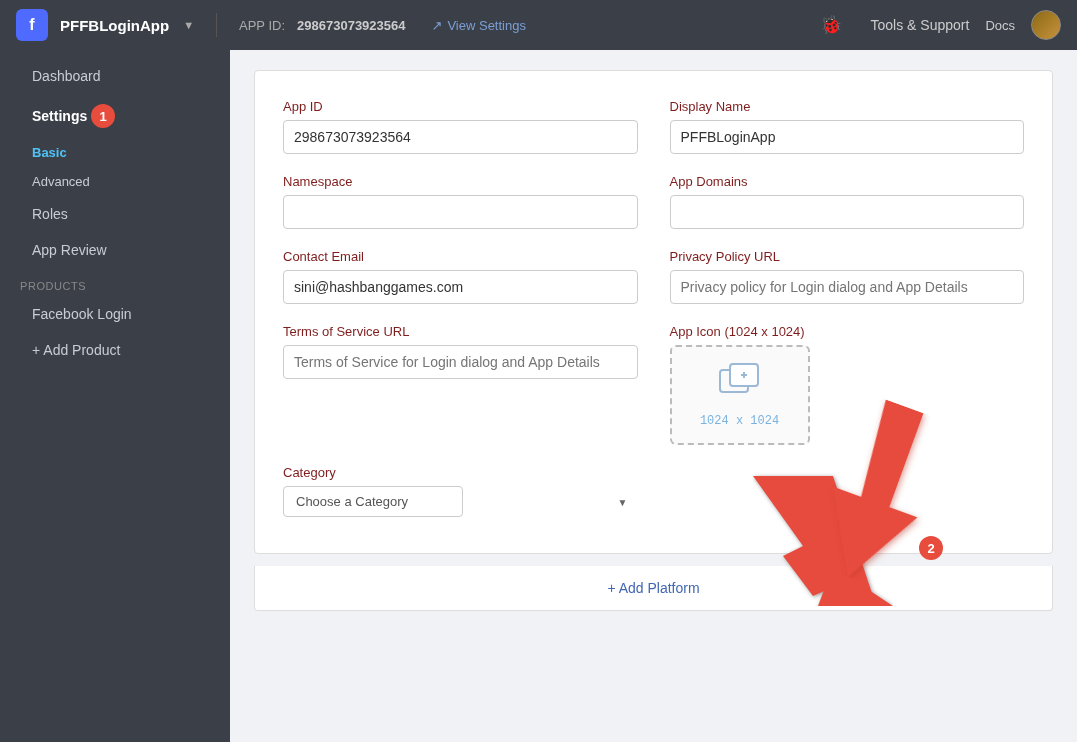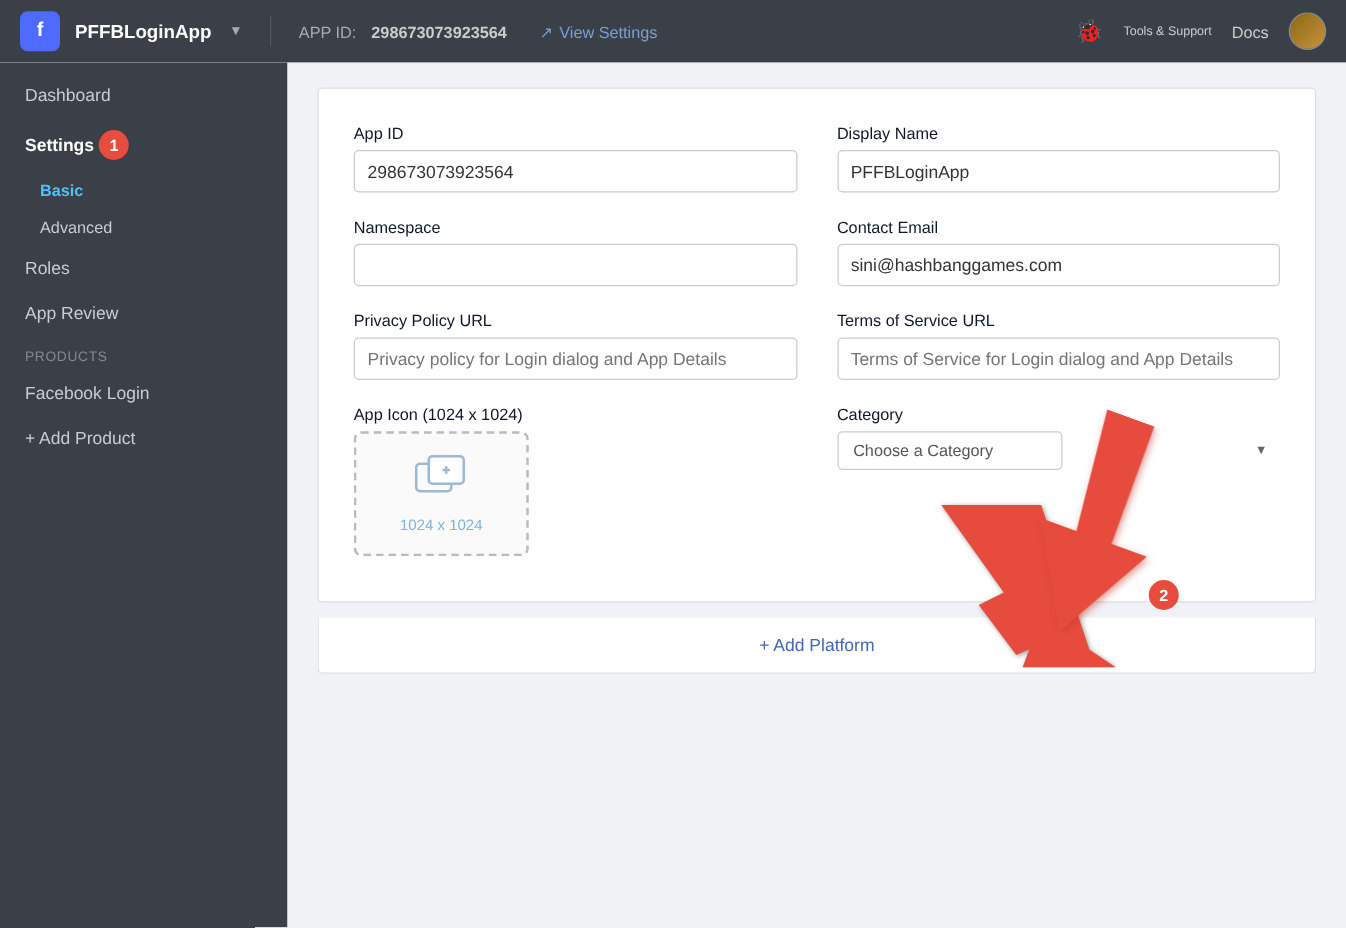--- a/index.html
+++ b/index.html
@@ -51,21 +51,21 @@
       font-size: 13px;
       display: flex; align-items: center; gap: 5px;
       margin-left: 14px;
       cursor: pointer;
     }
     .nav-right {
       margin-left: auto;
       display: flex; align-items: center; gap: 16px;
     }
     .nav-bug-icon { color: #aaa; font-size: 18px; }
-    .tools-support { color: #ccc; font-size: 10px; cursor: pointer; }
+    .tools-support { color: #ccc; font-size: 14px; cursor: pointer; margin-left: 12px; }
     .docs-link { color: #ccc; font-size: 13px; cursor: pointer; }
     .avatar {
       width: 30px; height: 30px;
       border-radius: 50%;
       background: linear-gradient(135deg, #8b6914, #c8923d);
       border: 1px solid #888;
     }
 
     
     .main-layout {
@@ -76,21 +76,21 @@
 
     
     .sidebar {
       width: 230px;
       background: #3b3f48;
       flex-shrink: 0;
       overflow-y: auto;
       padding-top: 8px;
     }
     .sidebar-item {
-      padding: 10px 20px;
+      padding: 10px 32px;
       color: #c8ccd4;
       font-size: 14px;
       cursor: pointer;
     }
     .sidebar-item.active-parent { color: white; font-weight: 600; }
     .sidebar-item.sub {
       padding: 7px 4px 7px 32px;
       font-size: 13px;
     }
     .sidebar-item.sub.active {
@@ -123,21 +123,21 @@
 
     .form-grid {
       display: grid;
       grid-template-columns: 1fr 1fr;
       gap: 20px 32px;
     }
 
     .form-group { display: flex; flex-direction: column; gap: 6px; }
     .form-label {
       font-size: 13px;
-      color: #0f172a;
+      color: #7f1d1d;
       font-weight: 500;
     }
     .form-input {
       border: 1px solid #ccc;
       border-radius: 4px;
       padding: 8px 10px;
       font-size: 14px;
       color: #333;
       outline: none;
       width: 100%;
@@ -169,20 +169,21 @@
       border-radius: 6px;
       display: flex;
       flex-direction: column;
       align-items: center;
       justify-content: center;
       color: #7bb3e0;
       font-size: 12px;
       cursor: pointer;
       background: #fafafa;
       gap: 6px;
+      font-family: Liberation Mono, monospace;
     }
     .upload-icon-svg { font-size: 32px; color: #9bb8d4; }
     .category-dropdown {
       border: 1px solid #ccc;
       border-radius: 4px;
       padding: 7px 12px;
       font-size: 13px;
       color: #555;
       background: white;
       cursor: pointer;
@@ -306,20 +307,24 @@
         <div class="form-group">
           <label class="form-label">Display Name</label>
           <input class="form-input" type="text" value="PFFBLoginApp" style="">
         </div>
 
         <div class="form-group">
           <label class="form-label">Namespace</label>
           <input class="form-input" type="text" style="">
         </div>
 
+        <div class="form-group">
+          <label class="form-label">App Domains</label>
+          <input class="form-input" type="text" style="">
+        </div>
 
         <div class="form-group">
           <label class="form-label">Contact Email</label>
           <input class="form-input" type="email" value="sini@hashbanggames.com" style="">
         </div>
 
         <div class="form-group">
           <label class="form-label">Privacy Policy URL</label>
           <input class="form-input placeholder-style" type="text" placeholder="Privacy policy for Login dialog and App Details" style="">
         </div>

